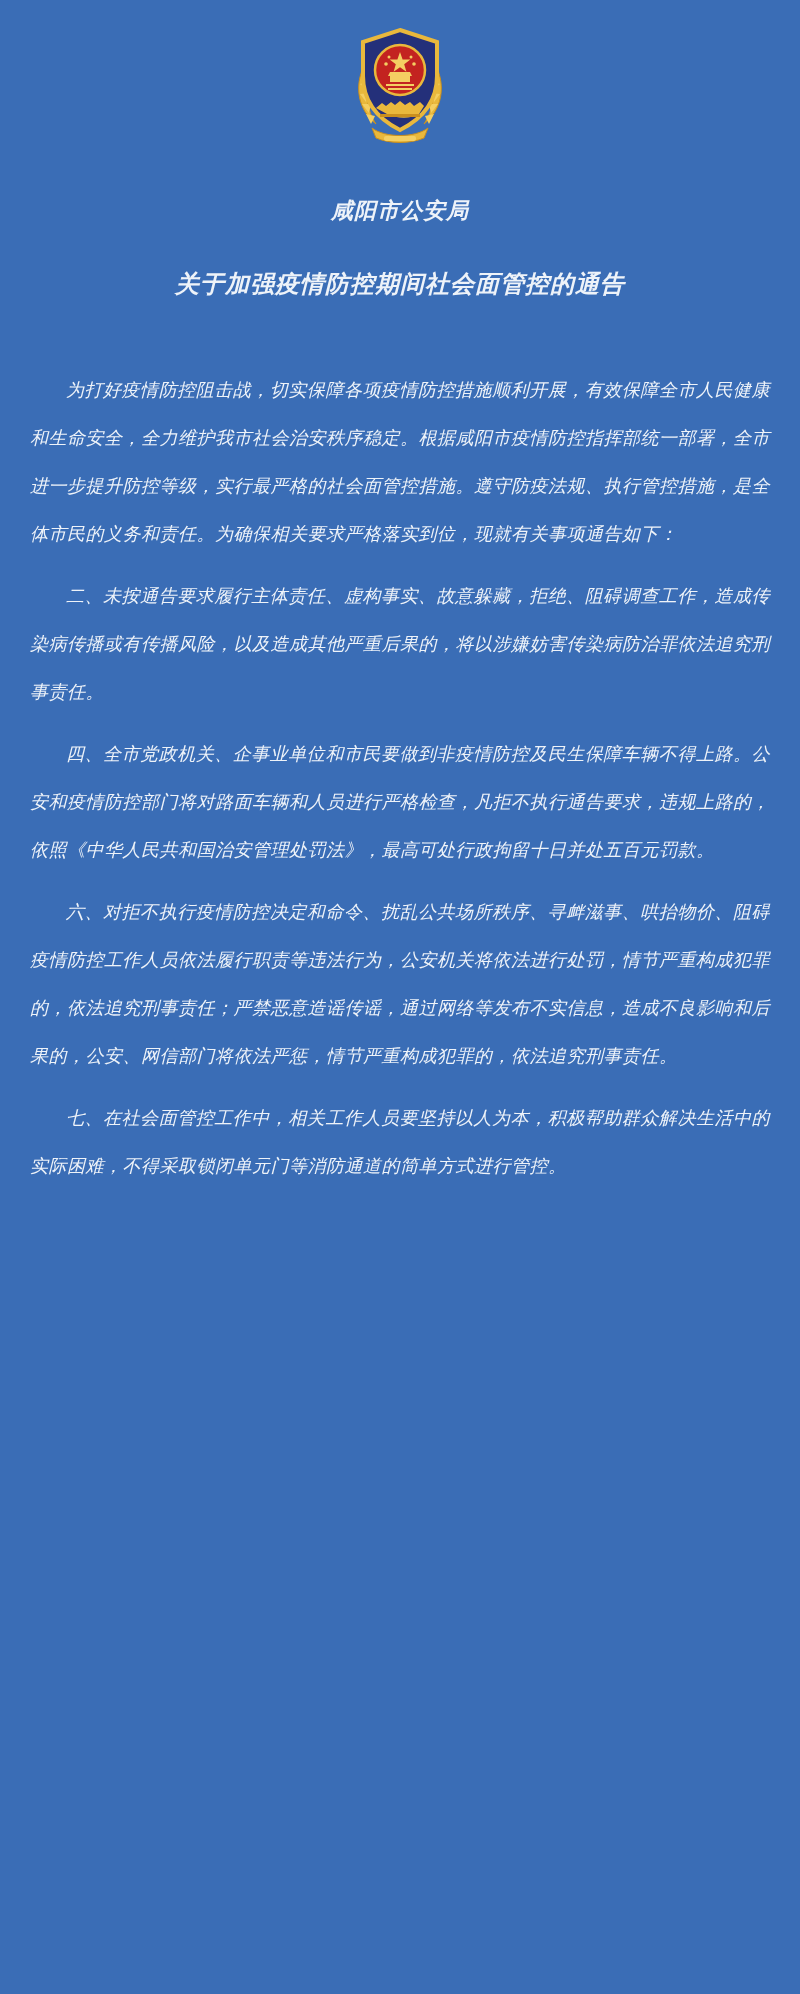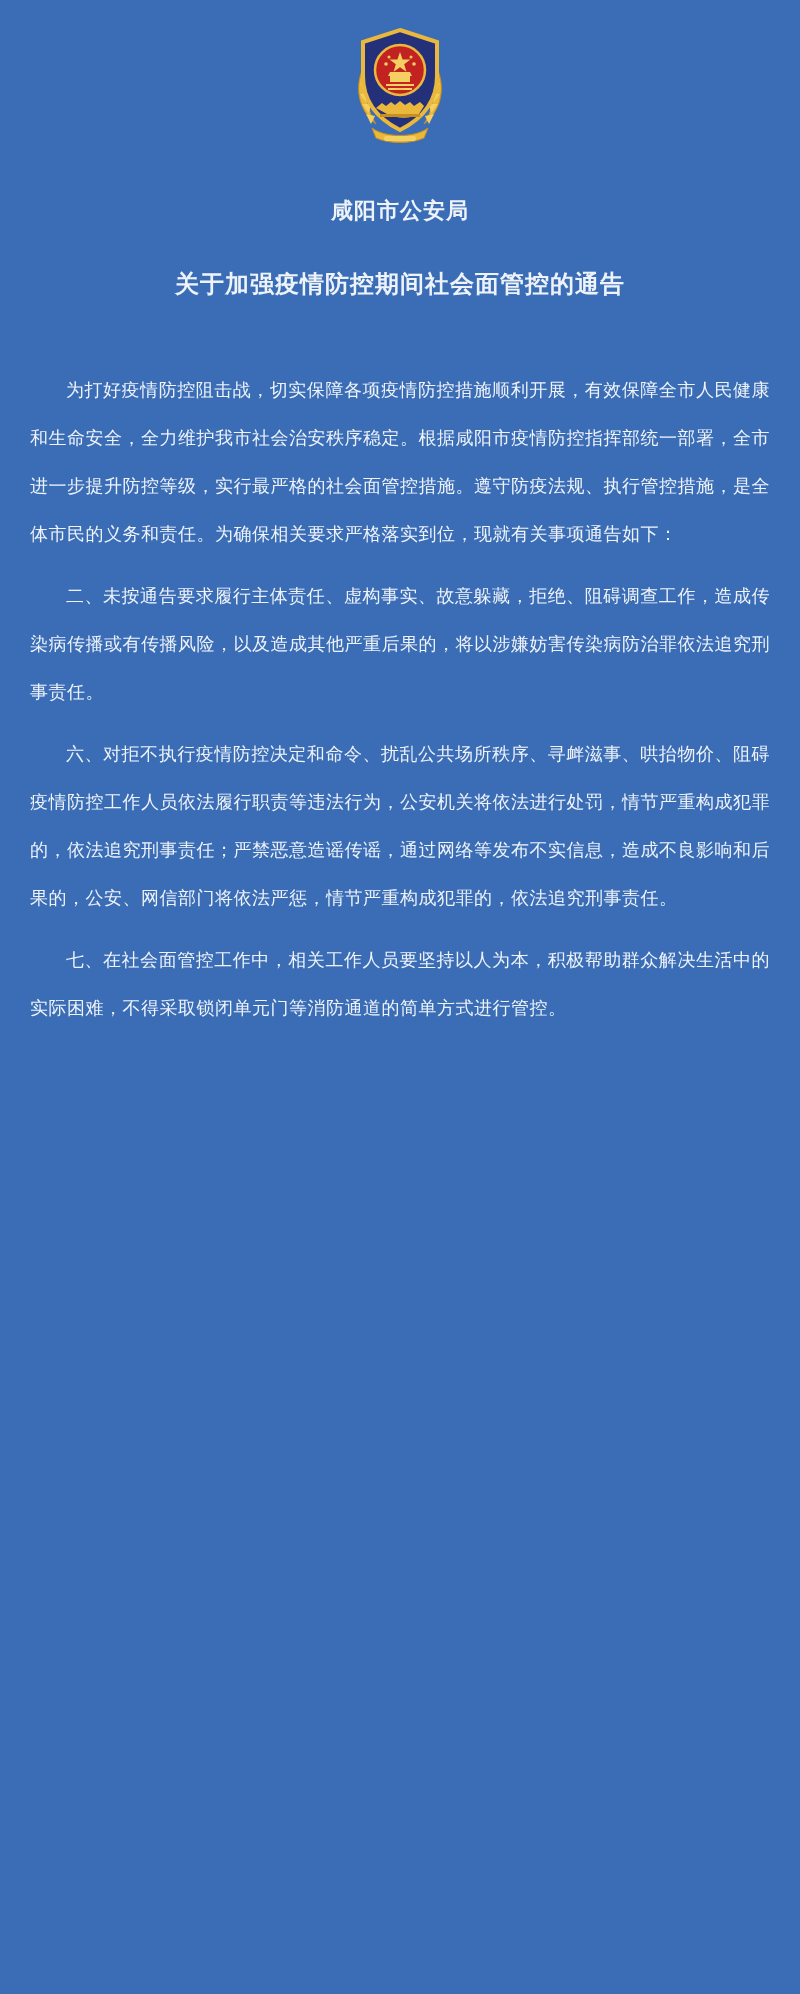--- a/index.html
+++ b/index.html
@@ -10,20 +10,21 @@
     font-family: "Liberation Sans", "DejaVu Sans", sans-serif;
     color: #eef3f9;
     overflow: hidden;
   }
   .page {
     width: 800px;
     height: 1994px;
     box-sizing: border-box;
     display: flex;
     flex-direction: column;
+    font-style: italic;
   }
   .badge-wrap {
     margin-top: 24px;
     display: flex;
     justify-content: center;
   }
   .org-title {
     margin-top: 48px;
     text-align: center;
     font-size: 22px;
@@ -90,18 +91,19 @@
     </span>
   </div>
 
   <div class="org-title">咸阳市公安局</div>
 
   <div class="notice-title">关于加强疫情防控期间社会面管控的通告</div>
 
   <div class="body-text">
     <p class="para">为打好疫情防控阻击战，切实保障各项疫情防控措施顺利开展，有效保障全市人民健康和生命安全，全力维护我市社会治安秩序稳定。根据咸阳市疫情防控指挥部统一部署，全市进一步提升防控等级，实行最严格的社会面管控措施。遵守防疫法规、执行管控措施，是全体市民的义务和责任。为确保相关要求严格落实到位，现就有关事项通告如下：</p>
     <p class="para">二、未按通告要求履行主体责任、虚构事实、故意躲藏，拒绝、阻碍调查工作，造成传染病传播或有传播风险，以及造成其他严重后果的，将以涉嫌妨害传染病防治罪依法追究刑事责任。</p>
+    <p class="para">四、全市党政机关、企事业单位和市民要做到非疫情防控及民生保障车辆不得上路。公安和疫情防控部门将对路面车辆和人员进行严格检查，凡拒不执行通告要求，违规上路的，依照《中华人民共和国治安管理处罚法》，最高可处行政拘留十日并处五百元罚款。</p>
     <p class="para">六、对拒不执行疫情防控决定和命令、扰乱公共场所秩序、寻衅滋事、哄抬物价、阻碍疫情防控工作人员依法履行职责等违法行为，公安机关将依法进行处罚，情节严重构成犯罪的，依法追究刑事责任；严禁恶意造谣传谣，通过网络等发布不实信息，造成不良影响和后果的，公安、网信部门将依法严惩，情节严重构成犯罪的，依法追究刑事责任。</p>
     <p class="para">七、在社会面管控工作中，相关工作人员要坚持以人为本，积极帮助群众解决生活中的实际困难，不得采取锁闭单元门等消防通道的简单方式进行管控。</p>
 
   </div>
 
 </div>
 
 </body></html>

